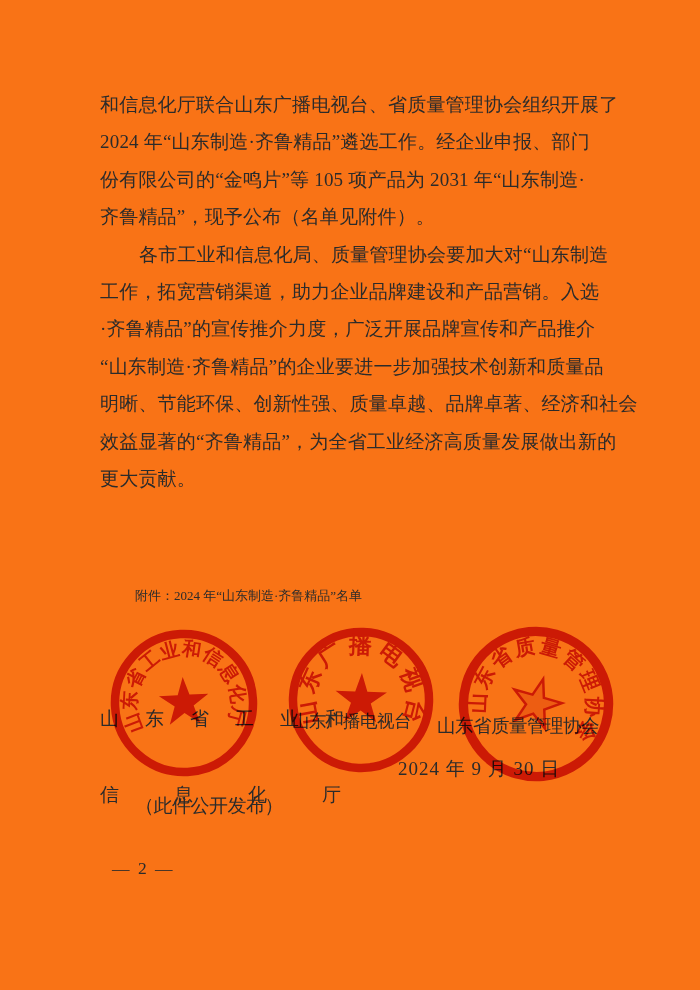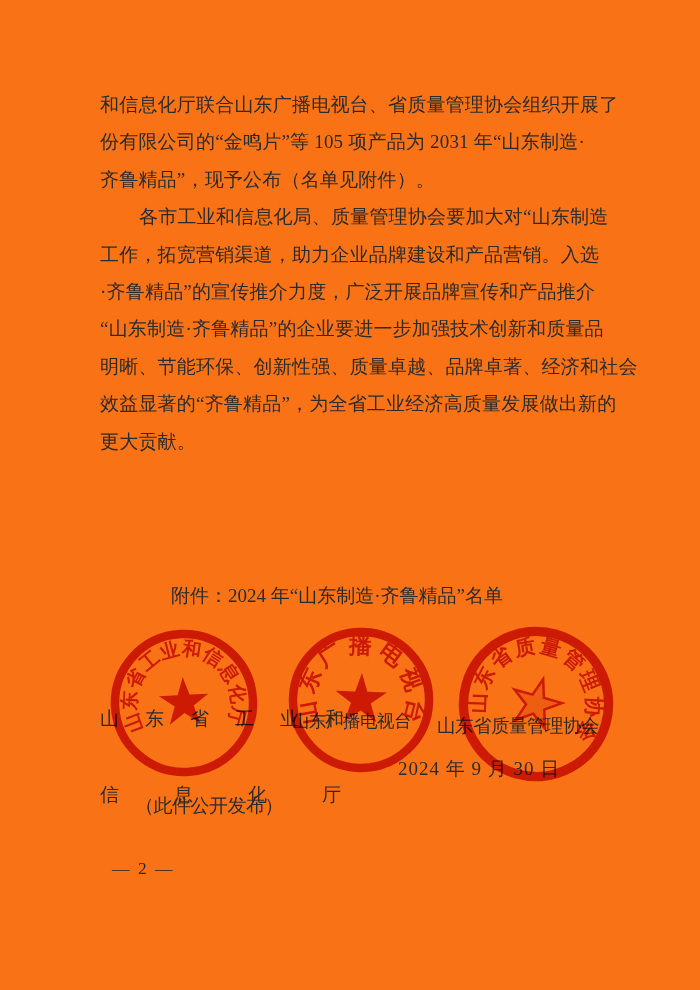--- a/index.html
+++ b/index.html
@@ -13,21 +13,21 @@
   
   .body-text{
     position:absolute;left:100px;top:86px;width:520px;
     font-size:19px;line-height:37.4px;letter-spacing:0.2px;
     text-align:justify;
   }
   .line{white-space:nowrap;}
   .line.indent{padding-left:39px;}
   .attachment{
     position:absolute;left:135px;top:584px;width:480px;
-    font-size:19px;line-height:24px;white-space:nowrap;margin-left:36px;
+    font-size:13px;line-height:24px;white-space:nowrap;
   }
   
   .sig{position:absolute;font-size:19px;white-space:nowrap;}
   .org1-l1{left:100px;top:706px;letter-spacing:26px;}
   .org1-l2{left:100px;top:750px;letter-spacing:55px;margin-top:32px;}
   .org2{left:292px;top:709px;font-size:17.5px;letter-spacing:-0.5px;}
   .org3{left:437px;top:713px;font-size:18.5px;letter-spacing:-0.5px;}
   .date-line{left:398px;top:756px;font-size:19px;letter-spacing:1px;}
   .pub-note{left:135px;top:793px;font-size:19px;letter-spacing:-0.5px;}
   .page-num{left:112px;top:858px;font-size:17.5px;letter-spacing:2px;}
@@ -44,20 +44,21 @@
     font-weight:bold;
   }
 </style>
 </head>
 <body>
 
 <div class="page">
 
   <div class="body-text">
     <div class="line">和信息化厅联合山东广播电视台、省质量管理协会组织开展了</div>
+    <div class="line">2024 年“山东制造·齐鲁精品”遴选工作。经企业申报、部门</div>
     <div class="line">份有限公司的“金鸣片”等 105 项产品为 2031 年“山东制造·</div>
     <div class="line">齐鲁精品”，现予公布（名单见附件）。</div>
     <div class="line indent">各市工业和信息化局、质量管理协会要加大对“山东制造</div>
     <div class="line">工作，拓宽营销渠道，助力企业品牌建设和产品营销。入选</div>
     <div class="line">·齐鲁精品”的宣传推介力度，广泛开展品牌宣传和产品推介</div>
     <div class="line">“山东制造·齐鲁精品”的企业要进一步加强技术创新和质量品</div>
     <div class="line">明晰、节能环保、创新性强、质量卓越、品牌卓著、经济和社会</div>
     <div class="line">效益显著的“齐鲁精品”，为全省工业经济高质量发展做出新的</div>
     <div class="line">更大贡献。</div>
   </div>

